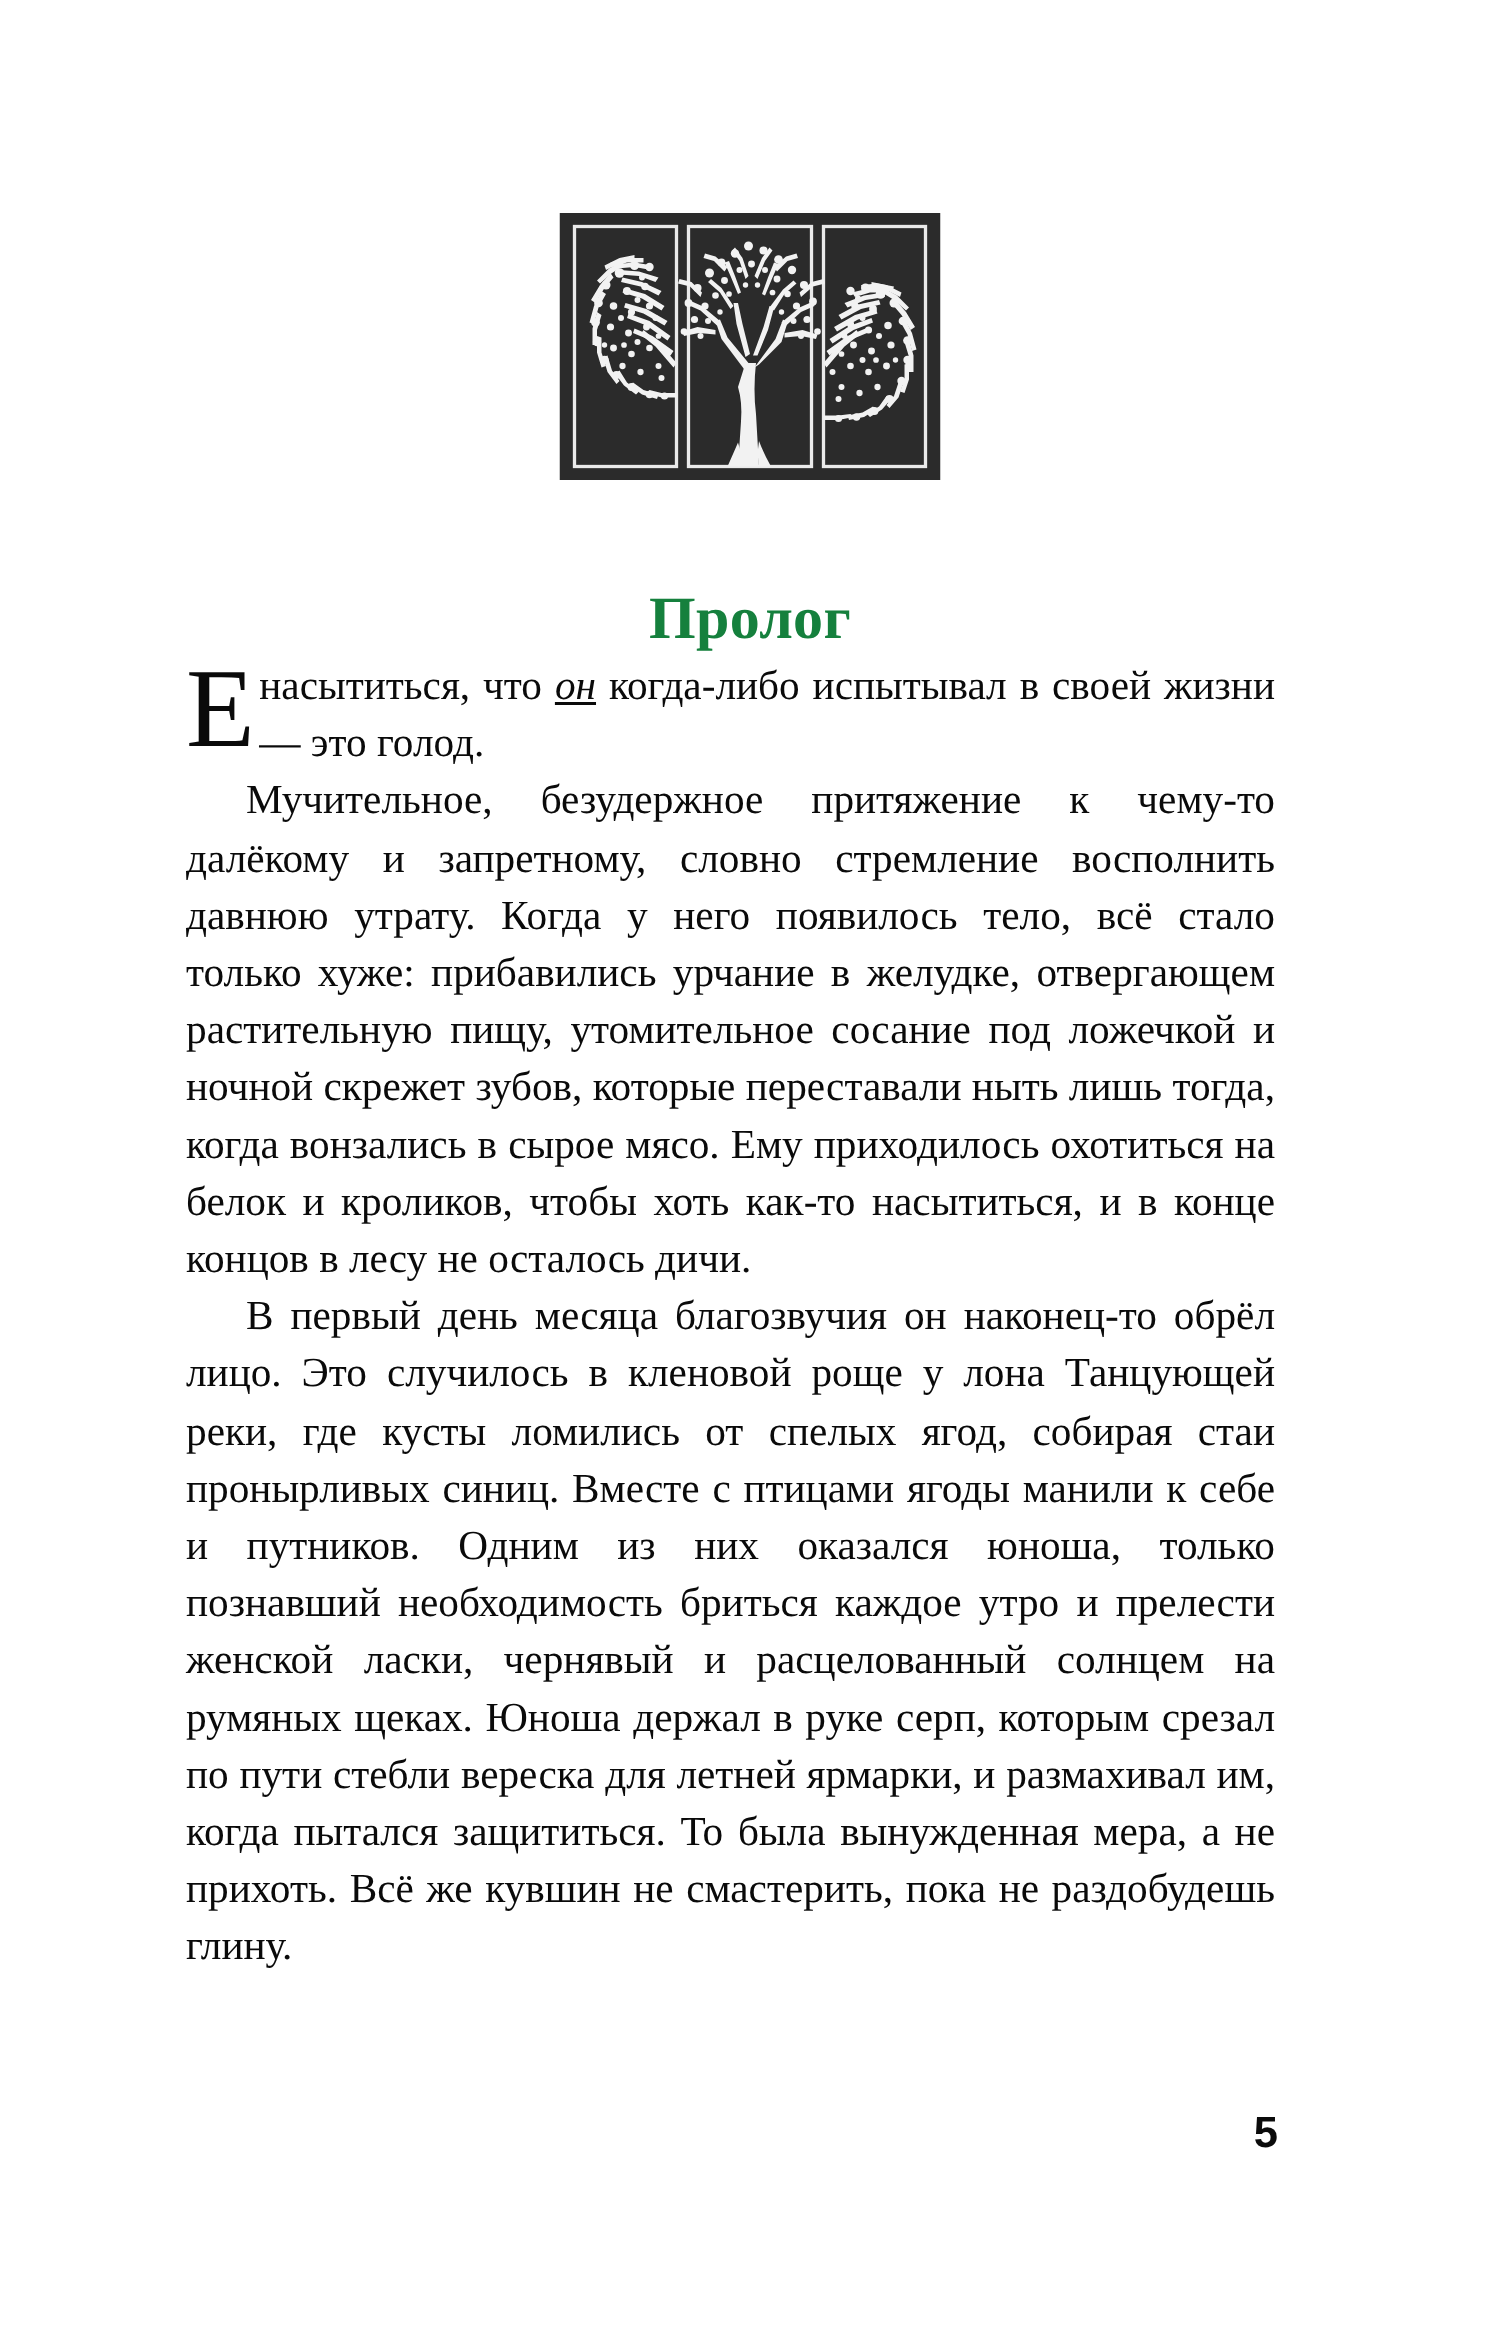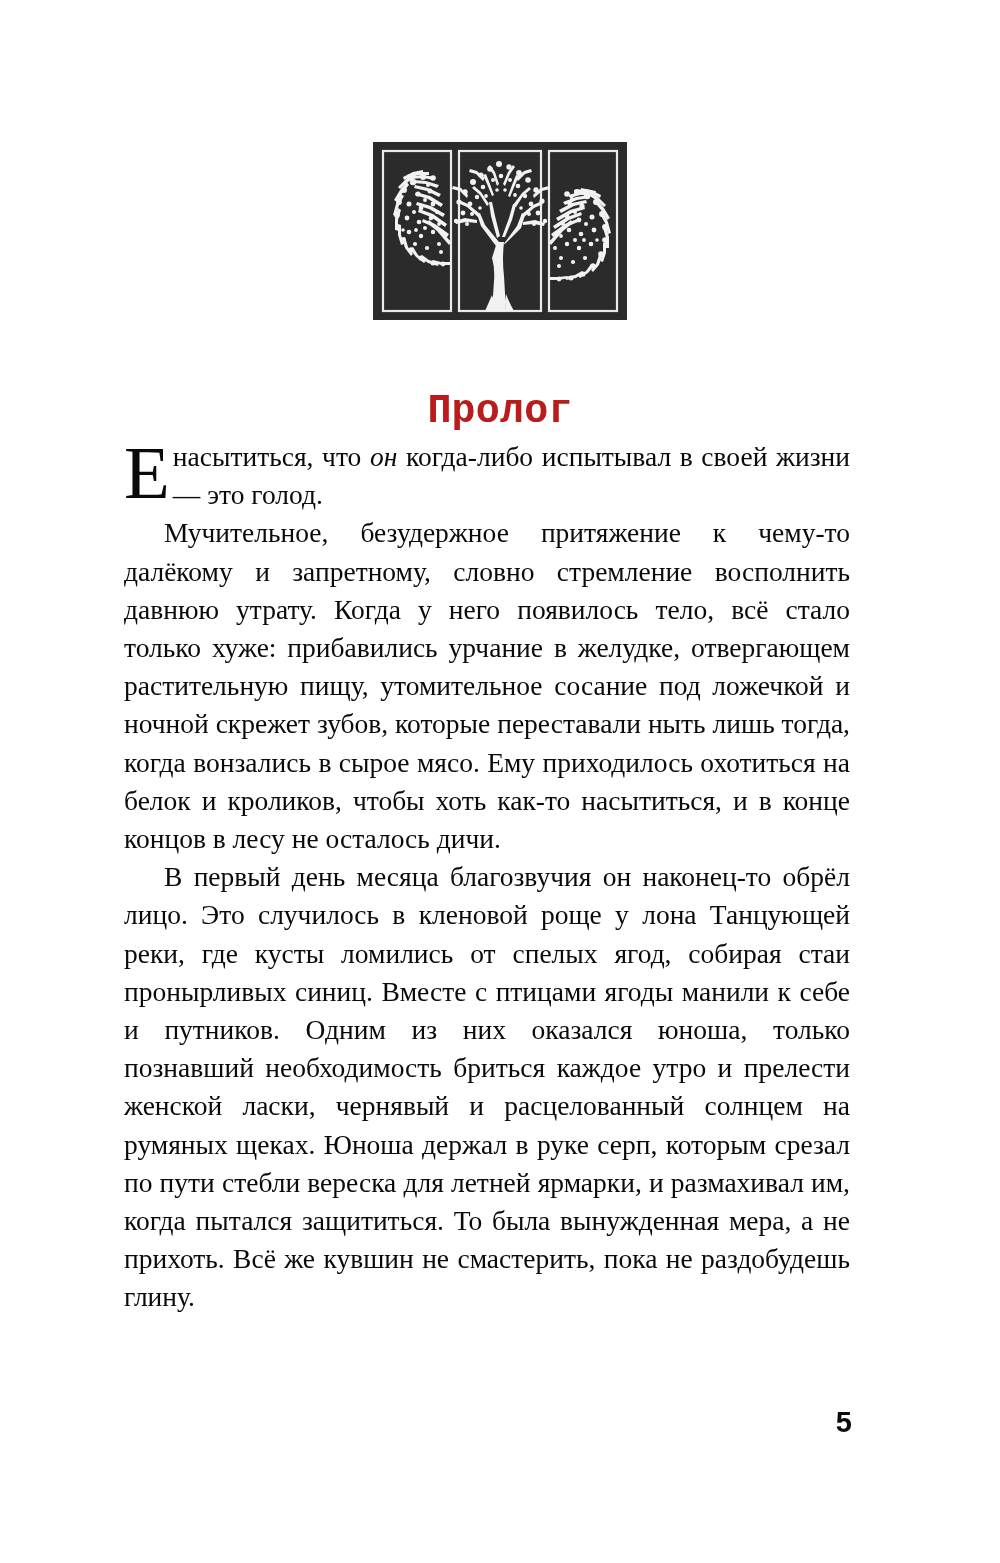--- a/index.html
+++ b/index.html
@@ -32,26 +32,26 @@
     display: block;
   }
 
   
   .chapter-title {
     position: absolute;
     left: 0;
     top: 362px;
     width: 1000px;
     text-align: center;
-    font-family: Liberation Mono, monospace;
+    font-family: Liberation Serif, serif;
     font-weight: bold;
     font-size: 40px;
     line-height: 46px;
     letter-spacing: 0.2px;
-    color: #b91c1c;
+    color: #15803d;
   }
 
   
   .text-column {
     position: absolute;
     left: 124px;
     top: 438px;
     width: 726px;
   }
   .para {
@@ -71,20 +71,21 @@
     float: left;
     font-size: 75px;
     line-height: 62px;
     padding: 2px 3px 0 0;
     margin-top: 2px;
     font-family: "Liberation Serif", "DejaVu Serif", serif;
     font-weight: normal;
   }
   .para em {
     font-style: italic;
+    text-decoration: underline;
   }
 
   
   .folio {
     position: absolute;
     right: 148px;
     top: 1406px;
     font-family: "Liberation Sans", "DejaVu Sans", sans-serif;
     font-weight: bold;
     font-size: 29px;

